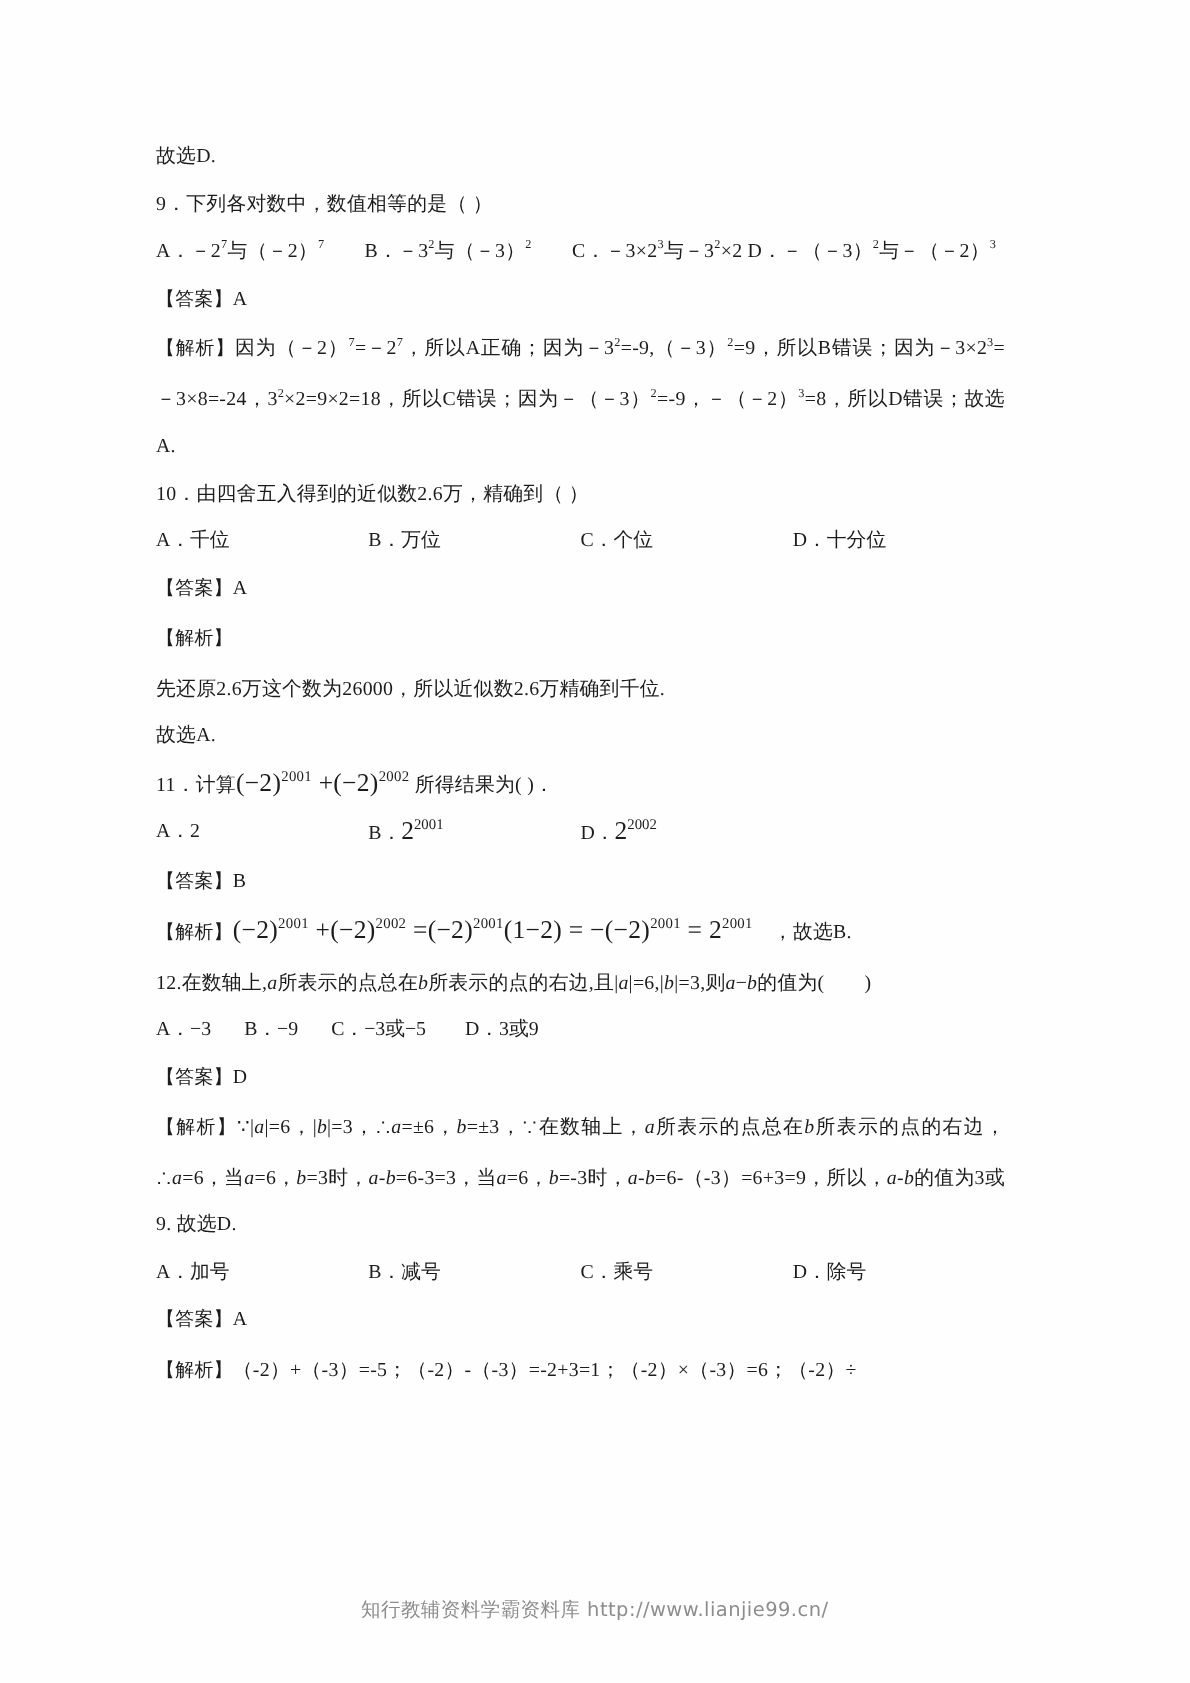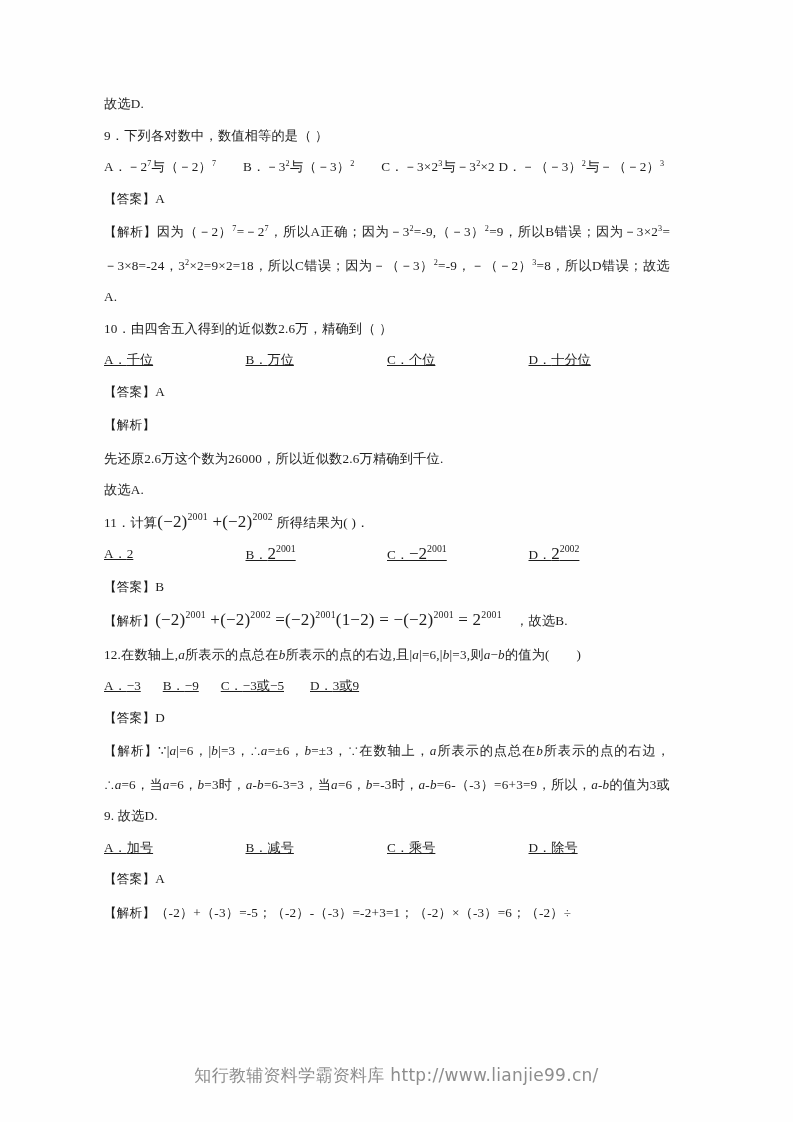--- a/index.html
+++ b/index.html
@@ -52,21 +52,20 @@
 
   
   .opts {
     display: flex;
     font-size: 13.2px;
     line-height: 31.5px;
     color: #1c1c1c;
   }
   .opts > span {
     flex: 0 0 25%;
-    text-decoration: underline;
   }
   .opts.tight {
     display: block;
   }
   .opts.tight > span {
     display: inline;
   }
   .opts.tight > span.o1 { margin-right: 22px; }
   .opts.tight > span.o2 { margin-right: 22px; }
   .opts.tight > span.o3 { margin-right: 26px; }
@@ -88,21 +87,21 @@
     font-size: 12.6px;
   }
 
   .footer {
     position: absolute;
     left: 0;
     top: 1064px;
     width: 793px;
     text-align: center;
     font-family: "DejaVu Sans", "Liberation Sans", sans-serif;
-    font-size: 17px;
+    font-size: 13px;
     color: #8d8d8d;
     letter-spacing: 0.3px;
   }
 </style>
 </head>
 <body>
 
 <div class="page">
 
   <div class="content">
@@ -131,21 +130,20 @@
     <div class="line">
       <span class="brk">【解析】</span>
     </div>
     <div class="line">先还原2.6万这个数为26000，所以近似数2.6万精确到千位.</div>
     <div class="line">故选A.</div>
 
     <div class="line">11．计算<span class="mth">(−2)<sup>2001</sup> +(−2)<sup>2002</sup></span> 所得结果为(      )．</div>
     <div class="opts">
       <span><span>A．</span><span>2</span></span>
       <span><span>B．</span><span><span class="mth">2<sup>2001</sup></span></span></span>
-      <span><span>C．</span><span><span class="mth">−2<sup>2001</sup></span></span></span>
       <span><span>D．</span><span><span class="mth">2<sup>2002</sup></span></span></span>
     </div>
     <div class="line">
       <span class="brk">【答案】</span><span>B</span>
     </div>
     <div class="line">
       <span class="brk">【解析】</span><span><span class="mth">(−2)<sup>2001</sup> +(−2)<sup>2002</sup> =(−2)<sup>2001</sup>(1−2) = −(−2)<sup>2001</sup> = 2<sup>2001</sup></span>　，故选B.</span>
     </div>
 
     <div class="line">12.在数轴上,<span class="var">a</span>所表示的点总在<span class="var">b</span>所表示的点的右边,且|<span class="var">a</span>|=6,|<span class="var">b</span>|=3,则<span class="var">a</span>−<span class="var">b</span>的值为(　　)</div>

